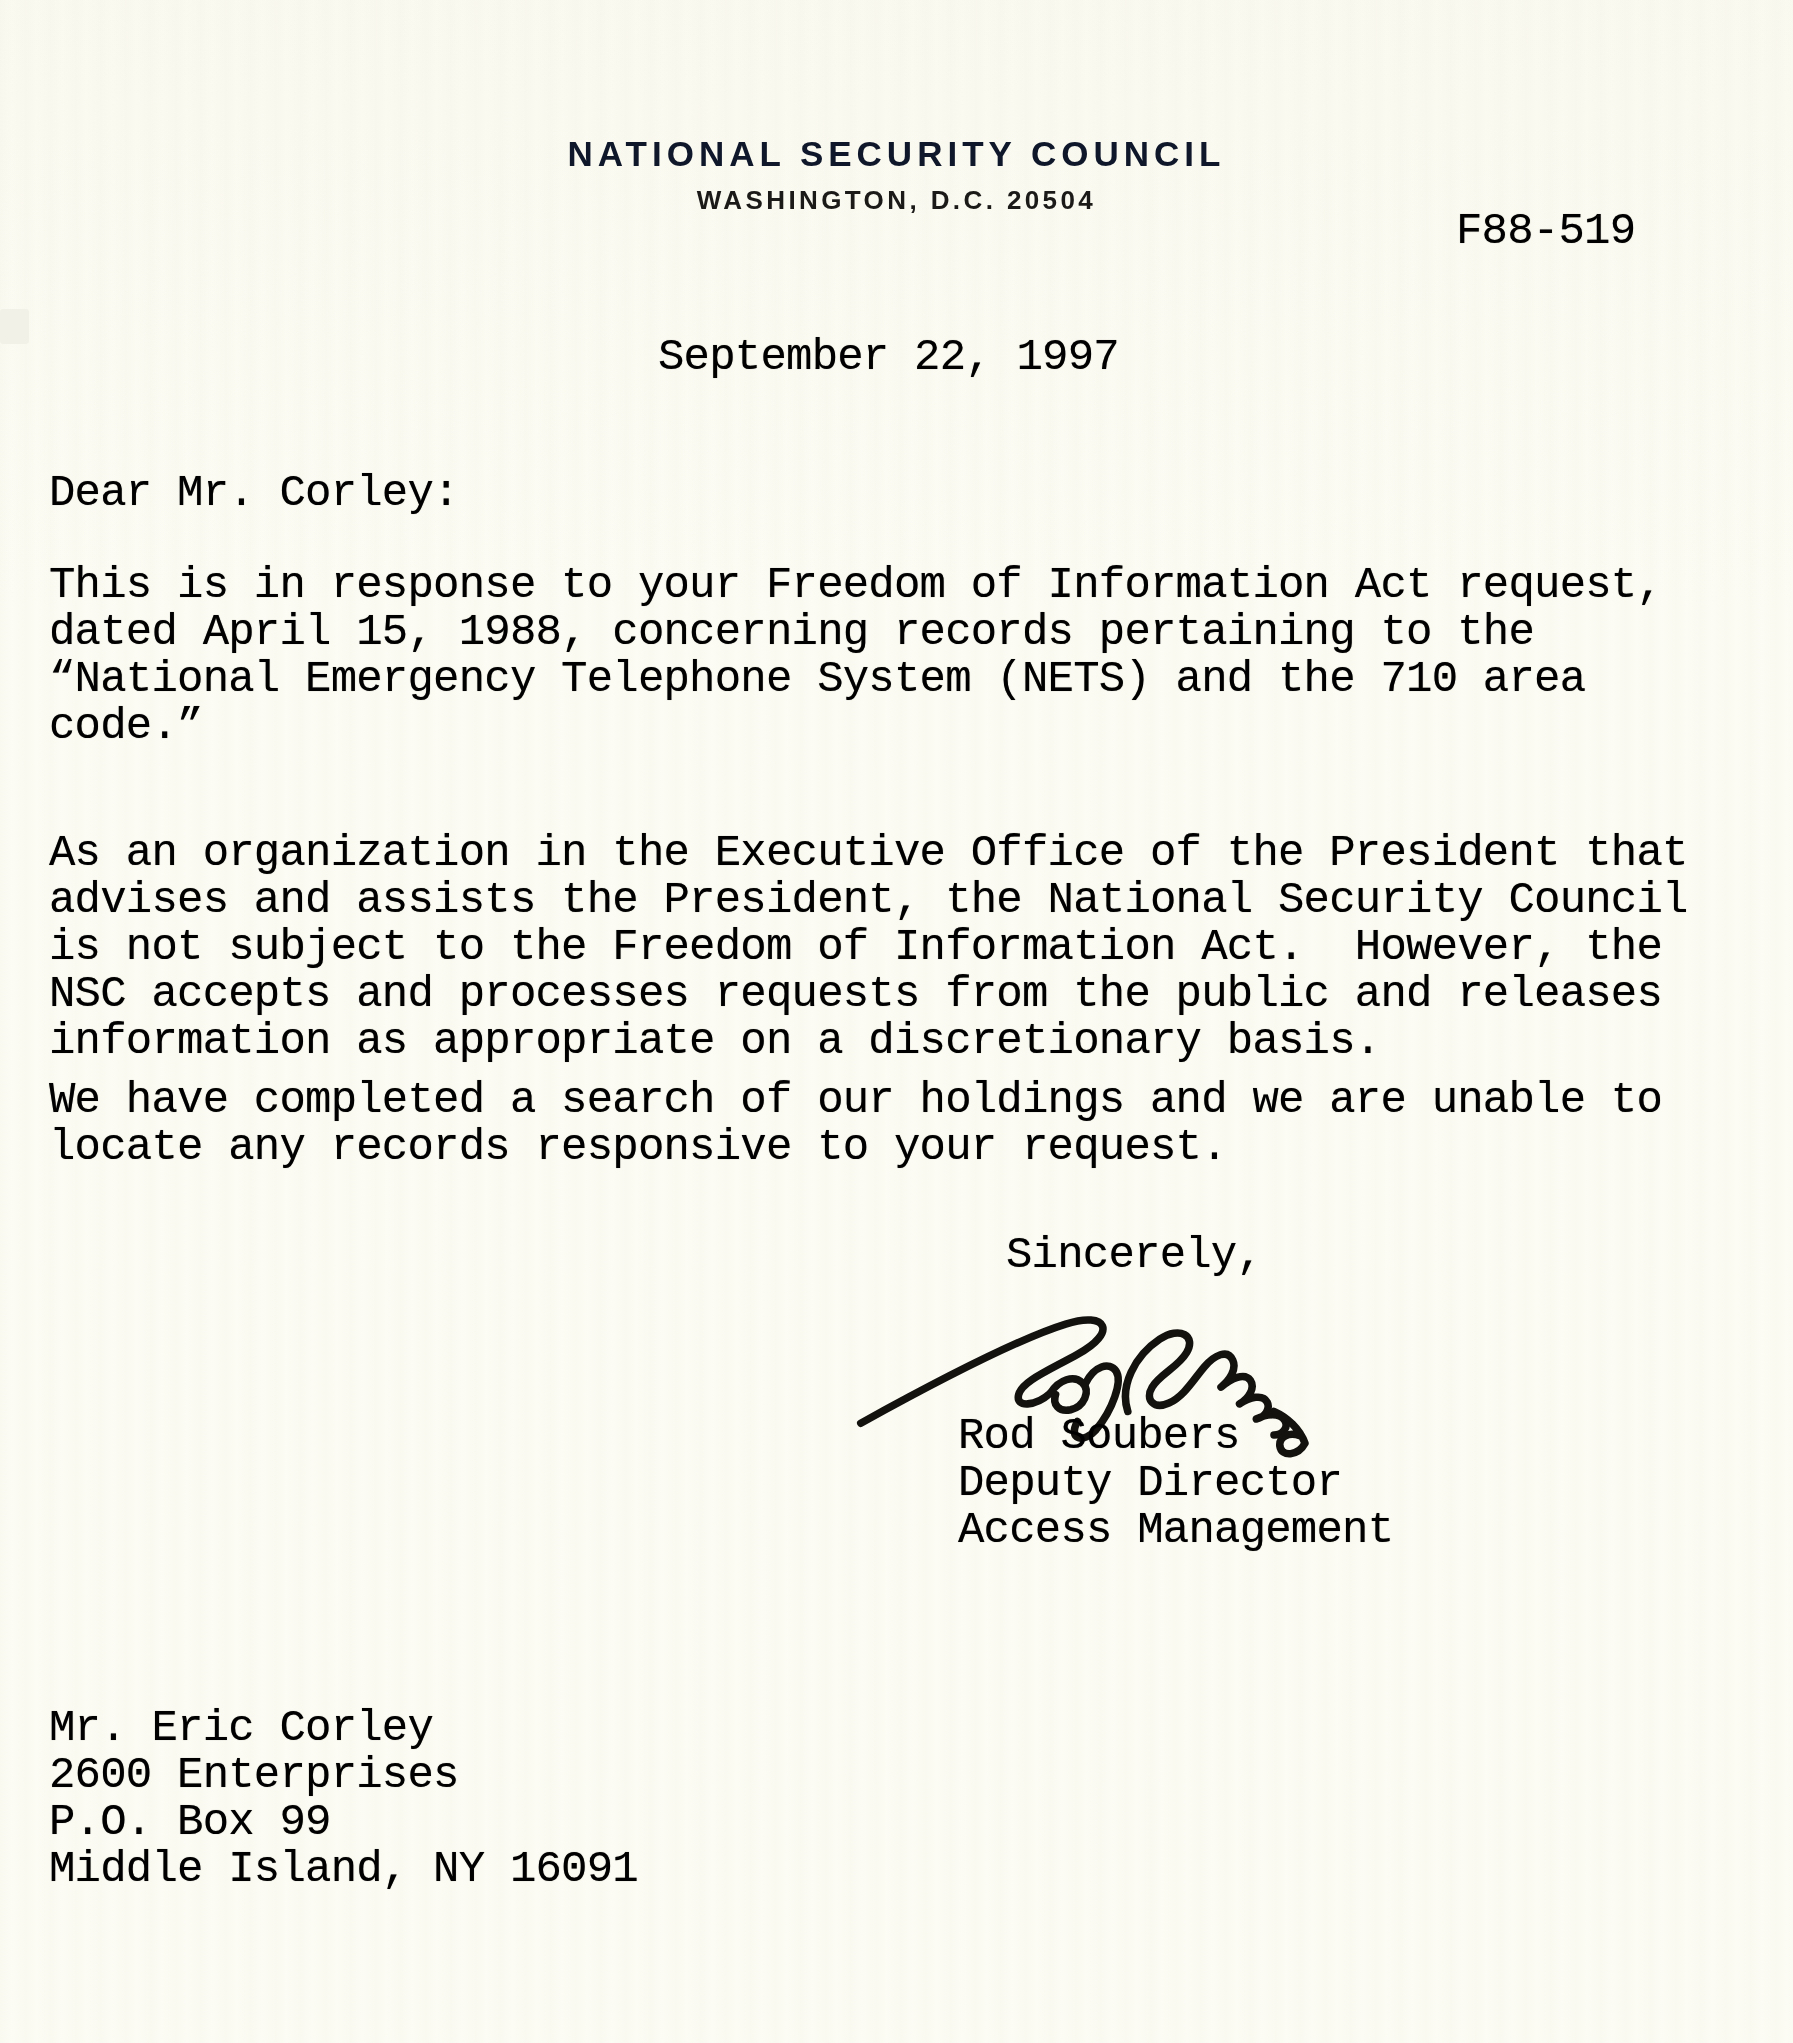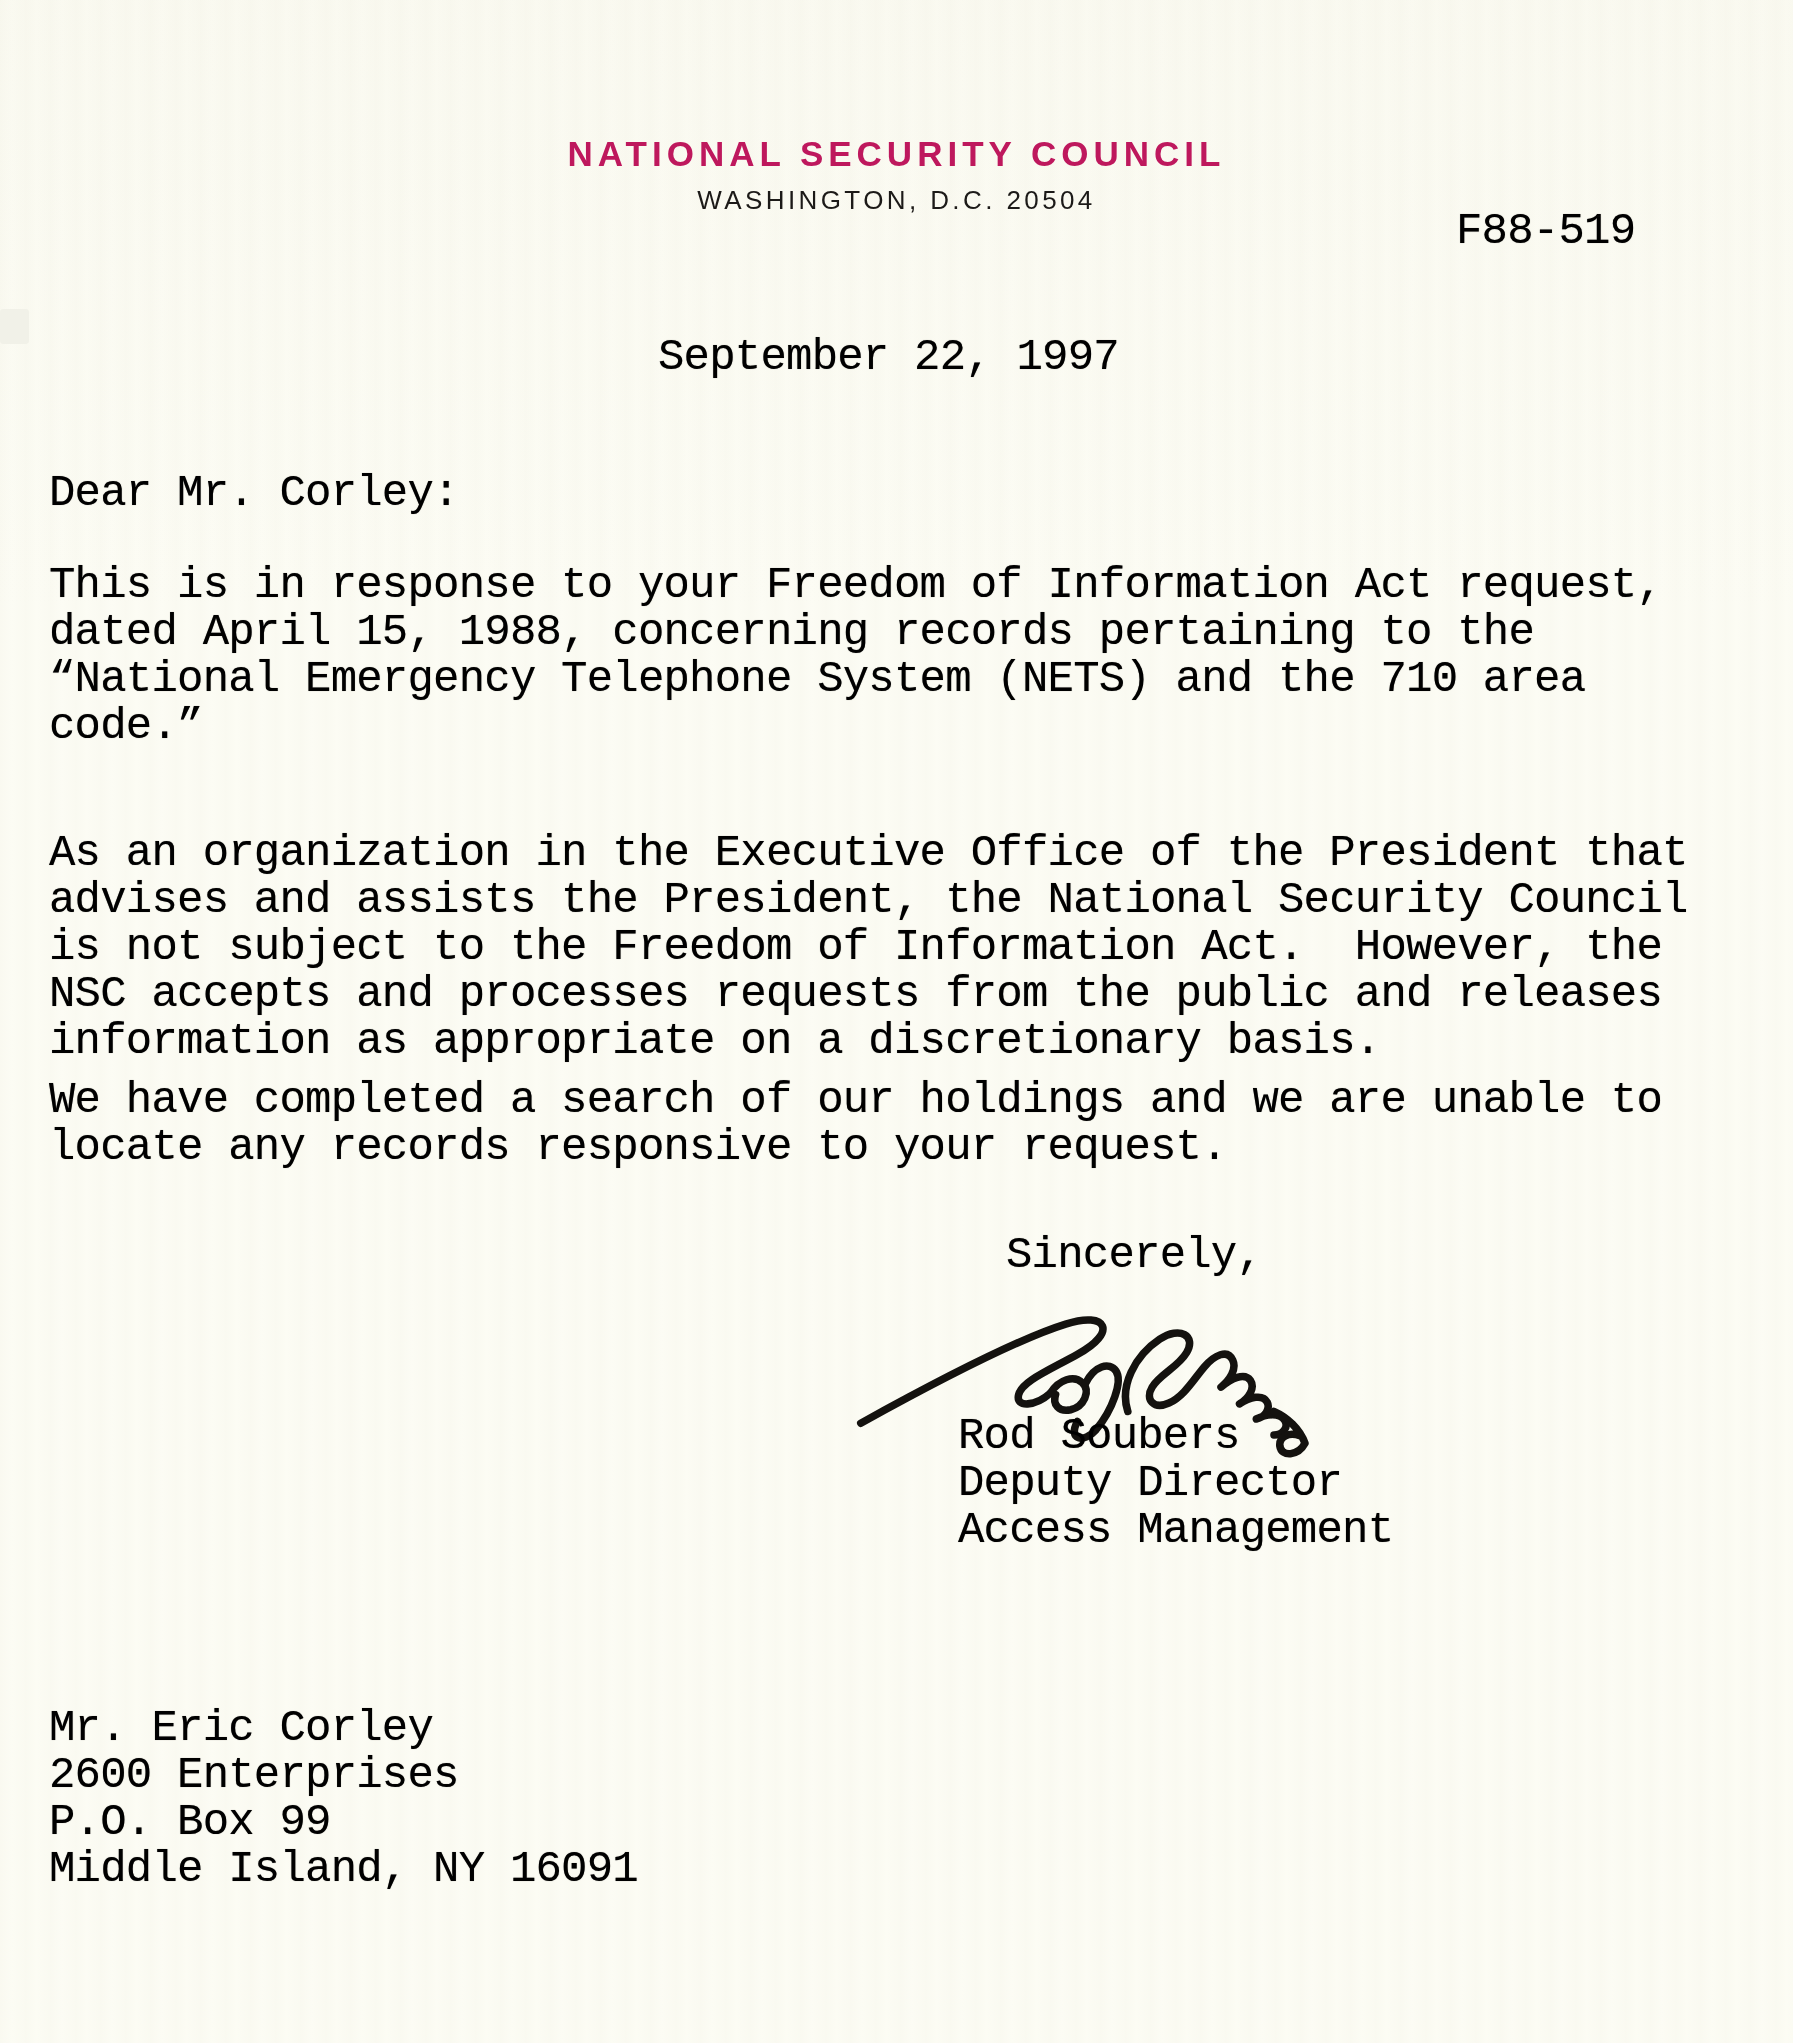--- a/index.html
+++ b/index.html
@@ -39,30 +39,30 @@
   .letterhead-org {
     position: absolute;
     top: 134px;
     left: 0;
     width: 100%;
     text-align: center;
     font-family: "Liberation Sans", sans-serif;
     font-weight: 700;
     font-size: 35px;
     letter-spacing: 5px;
-    color: #be185d;
+    color: #0f172a;
   }
   .letterhead-address {
     position: absolute;
     top: 185px;
     left: 0;
     width: 100%;
     text-align: center;
     font-family: "Liberation Sans", sans-serif;
-    font-weight: 400;
+    font-weight: 700;
     font-size: 26px;
     letter-spacing: 3.4px;
     color: #1c1a18;
   }
   .typewriter {
     font-family: "Liberation Mono", "DejaVu Sans Mono", monospace;
     font-size: 44px;
     letter-spacing: -0.8px;
     line-height: 47px;
     white-space: pre-wrap;

